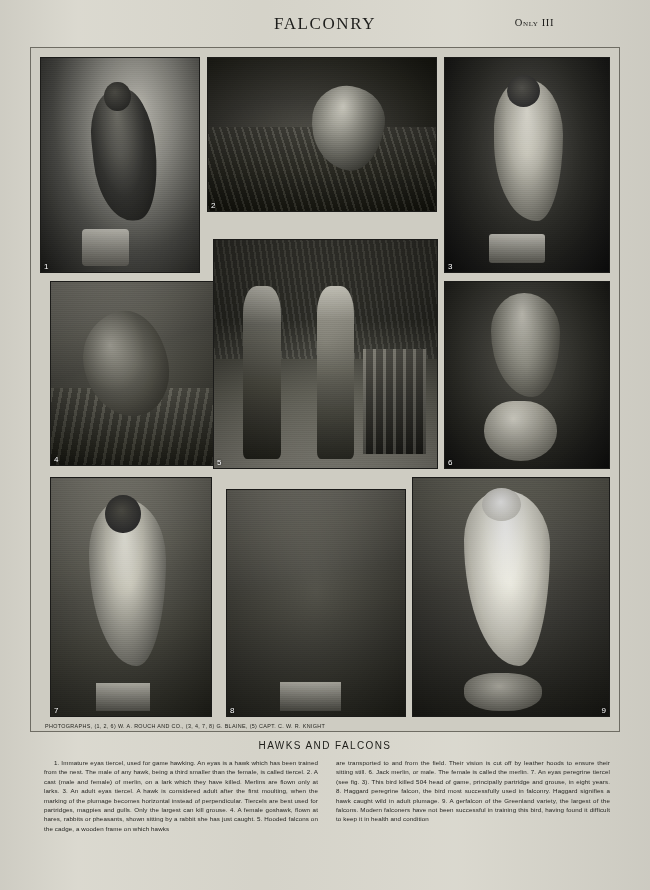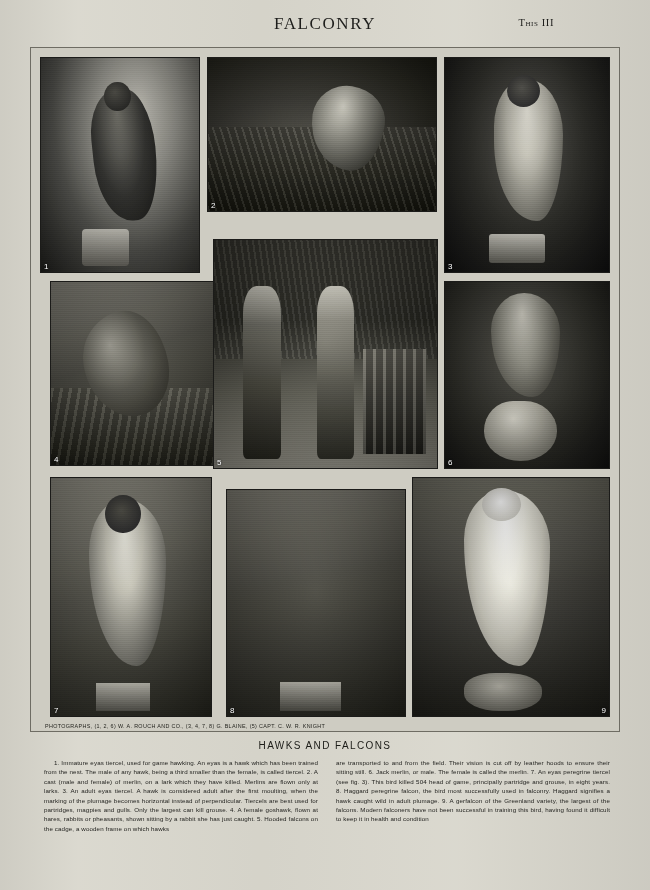--- a/index.html
+++ b/index.html
@@ -402,21 +402,21 @@
   .col p { margin: 0; }
   .col .indent { text-indent: 10px; }
 </style>
 </head>
 <body>
 
 <div class="page">
 
   <div class="header">
     <div class="title">FALCONRY</div>
-    <div class="plate">This III</div>
+    <div class="plate">Only III</div>
   </div>
 
   <div class="plate-frame"></div>
 
   <div class="grid">
 
     <div class="ph p1" style="left:8px; top:8px; width:160px; height:216px;">
       <div class="sky"></div>
       <div class="bird"></div>
       <div class="head"></div>

